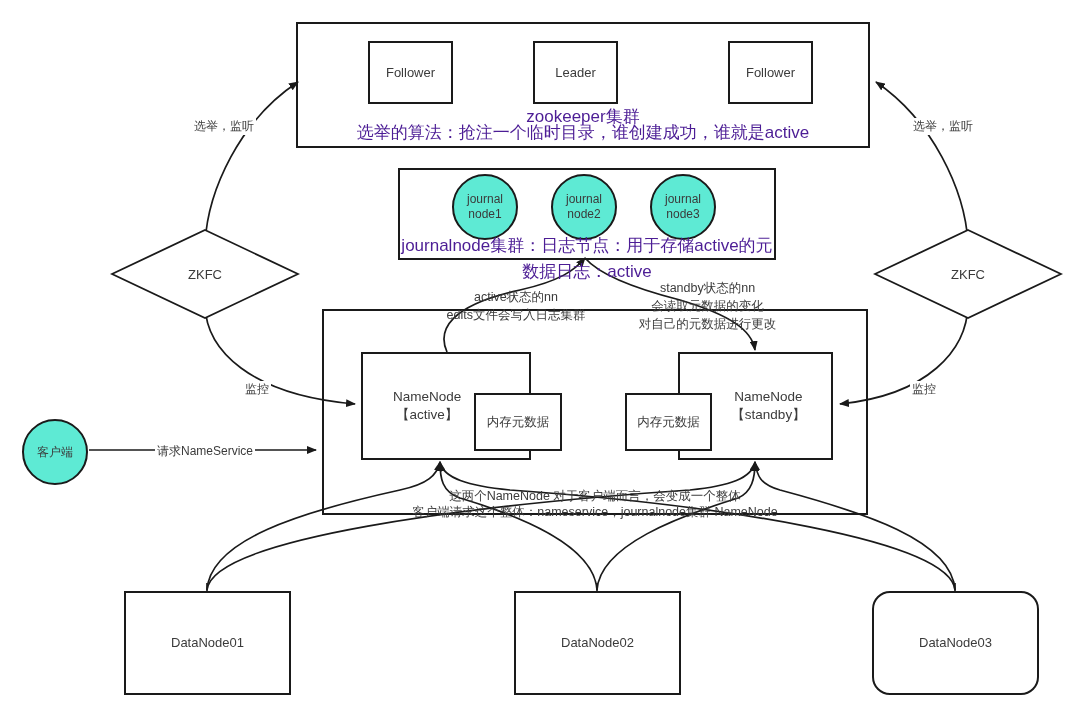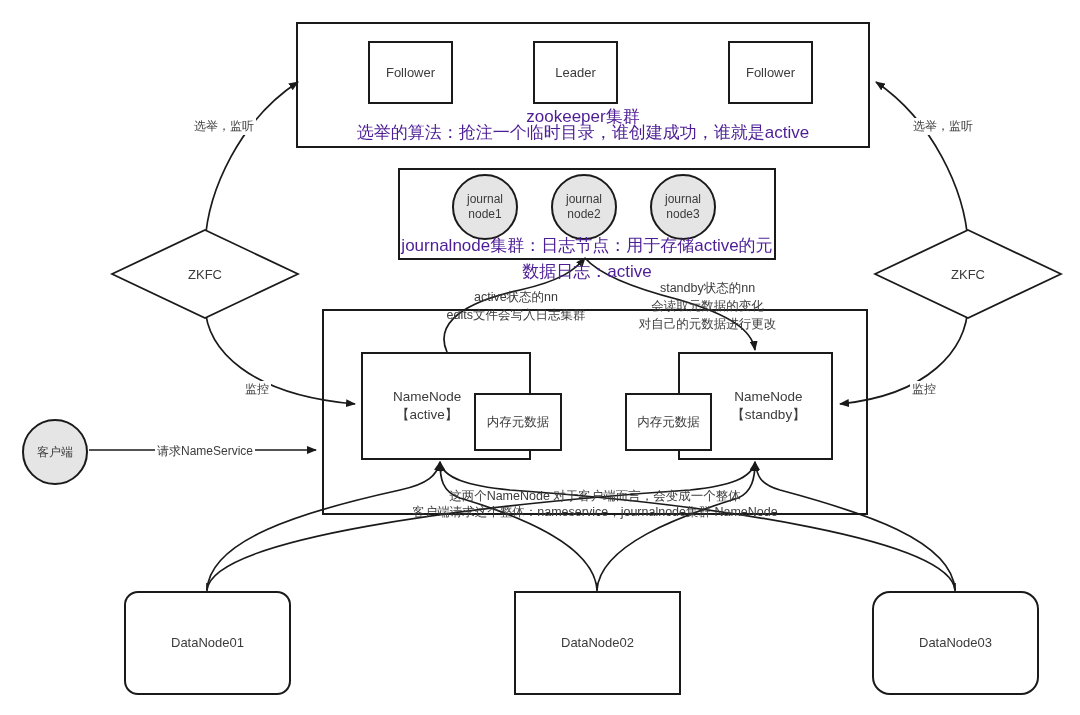--- a/index.html
+++ b/index.html
@@ -43,21 +43,21 @@
     font-size: 12.5px;
     line-height: 1.45;
     text-align: center;
     white-space: pre-line;
     background: transparent;
   }
   .circle {
     position: absolute;
     border: 2px solid #1a1a1a;
     border-radius: 50%;
-    background: #e5e5e5;
+    background: #5eead4;
     box-sizing: border-box;
     display: flex;
     align-items: center;
     justify-content: center;
     text-align: center;
     color: #3b3b3b;
     font-size: 12px;
     line-height: 1.25;
   }
   .diamond-wrap {
@@ -208,21 +208,21 @@
   <div class="label" style="left:421px; top:288px; width:190px;">active状态的nn
 edits文件会写入日志集群</div>
 
   <div class="label" style="left:330px; top:487px; width:530px;">这两个NameNode 对于客户端而言，会变成一个整体</div>
 
   <div class="label" style="left:600px; top:279px; width:215px;">standby状态的nn
 会读取元数据的变化
 对自己的元数据进行更改</div>
   <div class="label" style="left:320px; top:503px; width:550px;">客户端请求这个整体：nameservice，journalnode集群 NameNode</div>
 
-  <div class="box" style="left:124px; top:591px; width:167px; height:104px;border-radius:14px;">
+  <div class="box" style="left:124px; top:591px; width:167px; height:104px;">
     <span>DataNode01</span>
   </div>
   <div class="box" style="left:514px; top:591px; width:167px; height:104px;">
     <span>DataNode02</span>
   </div>
   <div class="box" style="left:872px; top:591px; width:167px; height:104px;border-radius:18px;">
     <span>DataNode03</span>
   </div>
 
 </div>

